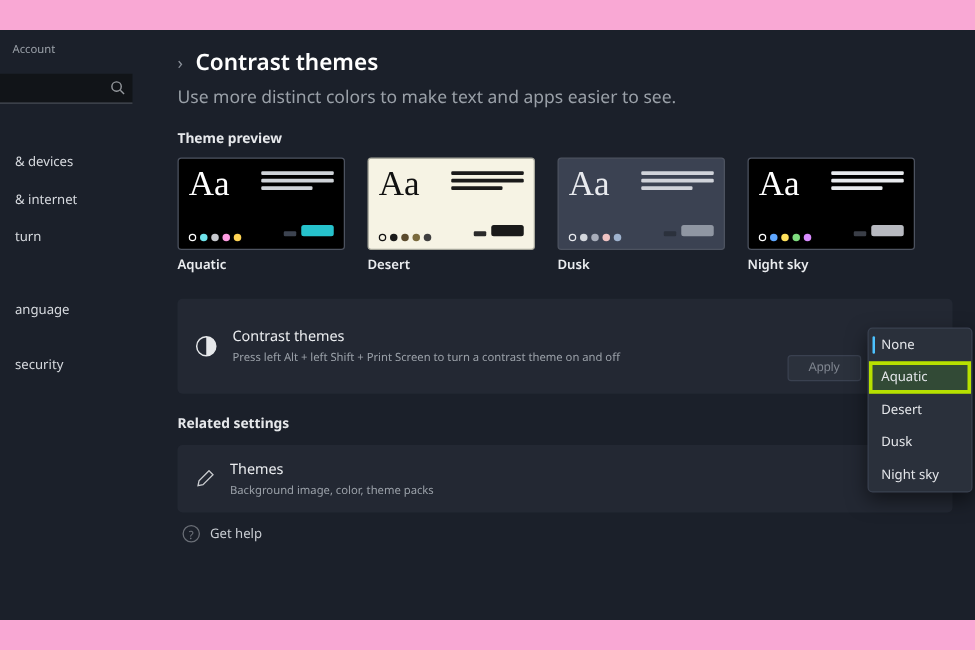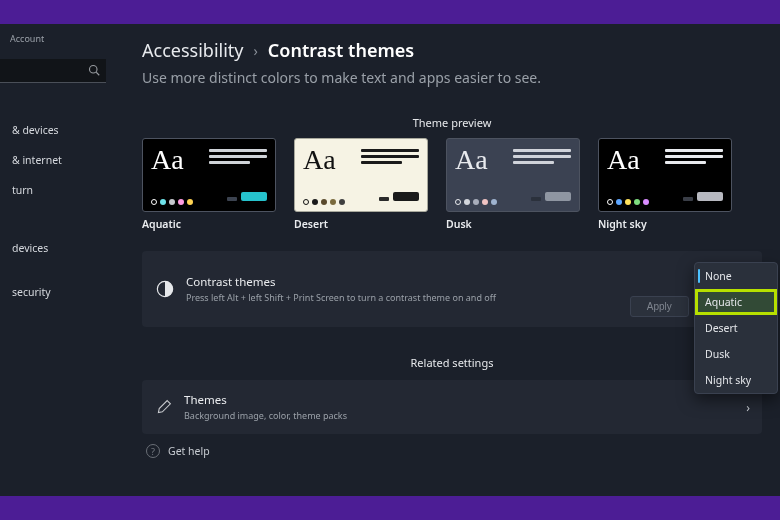--- a/index.html
+++ b/index.html
@@ -1,37 +1,37 @@
 <!DOCTYPE html>
 <html><head>
 <meta charset="utf-8">
 <style>
   * { box-sizing: border-box; margin: 0; padding: 0; }
   html, body { width: 780px; height: 520px; overflow: hidden; font-family: "Segoe UI", system-ui, sans-serif; }
   body { background: #9a9a9a; display: flex; align-items: center; justify-content: center; }
-  .frame { width: 780px; height: 520px; background: #4c1d95; position: relative; }
+  .frame { width: 780px; height: 520px; background: #f9a8d4; position: relative; }
   .app { position: absolute; left: 0; right: 0; top: 24px; bottom: 24px; background: #1b202a; color: #e6e6e6; display: flex; }
   
   .sidebar { width: 112px; background: #1b202a; display: flex; flex-direction: column; font-size: 11px; color: #d0d3d8; flex-shrink: 0; }
   .account { padding: 8px 8px 10px 10px; font-size: 9px; color: #9aa0a8; }
   .search-wrap { margin: 4px 6px 12px 0; position: relative; }
   .search { width: 100%; height: 24px; background: #111418; border: none; border-bottom: 1px solid #4a4f58; color: #cfd3d8; font-size: 10px; padding: 0 22px 0 8px; }
   .search-icon { position: absolute; right: 6px; top: 5px; width: 12px; height: 12px; opacity: .7; }
   .nav { display: flex; flex-direction: column; gap: 0; margin-top: 6px; }
   .nav-item { padding: 7px 8px 7px 12px; font-size: 10.5px; color: #d6d9de; cursor: pointer; border-radius: 3px; margin: 1px 4px 1px 0;}
   .nav-item.active { background: #2b313c; }
   .nav-gap { height: 14px; }
   
   .main { flex: 1; padding: 14px 18px 0 30px; position: relative; overflow: hidden; }
   .breadcrumb { display: flex; align-items: center; gap: 10px; font-size: 18px; }
   .breadcrumb .parent { color: #e8eaee; font-weight: 400; }
   .breadcrumb .chev { color: #8a9099; font-size: 14px; }
   .breadcrumb .current { font-weight: 600; color: #fff; }
   .desc { font-size: 14px; color: #9aa0a8; margin-top: 6px; }
-  .section-title { font-size: 11px; color: #e6e8eb; margin-top: 28px; margin-bottom: 8px; font-weight: 400; text-align: center; }
+  .section-title { font-size: 11px; color: #e6e8eb; margin-top: 16px; margin-bottom: 8px; font-weight: 700; }
   
   .cards { display: flex; gap: 10px; }
   .card-col { display: flex; flex-direction: column; gap: 5px; width: 142px; }
   .card { width: 134px; height: 74px; border: 1px solid #4d5360; border-radius: 3px; display: flex; padding: 8px 8px 6px 8px; position: relative; }
   .card .aa { font-family: Georgia, "Times New Roman", serif; font-size: 28px; font-weight: 400; line-height: 0.95; }
   .dots { position: absolute; left: 8px; bottom: 6px; display: flex; gap: 3px; }
   .dot { width: 6px; height: 6px; border-radius: 50%; }
   .ring { width: 6px; height: 6px; border-radius: 50%; border: 1.2px solid currentColor; box-sizing: border-box; }
   .win { position: absolute; right: 8px; top: 10px; width: 58px; }
   .bar { height: 3px; border-radius: 1px; margin-bottom: 3px; }
@@ -99,29 +99,28 @@
             <line x1="11" y1="11" x2="15" y2="15"></line>
           </svg>
       </div>
       <div class="nav">
         <div class="nav-gap"></div>
         <div class="nav-item">&amp; devices</div>
         <div class="nav-item">&amp; internet</div>
         <div class="nav-item">turn</div>
         <div class="nav-gap"></div>
           <div class="nav-gap"></div>
-        <div class="nav-item">devices</div>
+        <div class="nav-item">anguage</div>
         <div class="nav-gap"></div>
         <div class="nav-item">security</div>
       </div>
     </aside>
 
     <main class="main">
       <div class="breadcrumb">
-        <span class="parent">Accessibility</span>
         <span class="chev">›</span>
         <span class="current">Contrast themes</span>
       </div>
       <div class="desc">Use more distinct colors to make text and apps easier to see.</div>
 
       <div class="section-title">Theme preview</div>
       <div class="cards">
 
         <div class="card-col">
           <div class="card c-aquatic">

